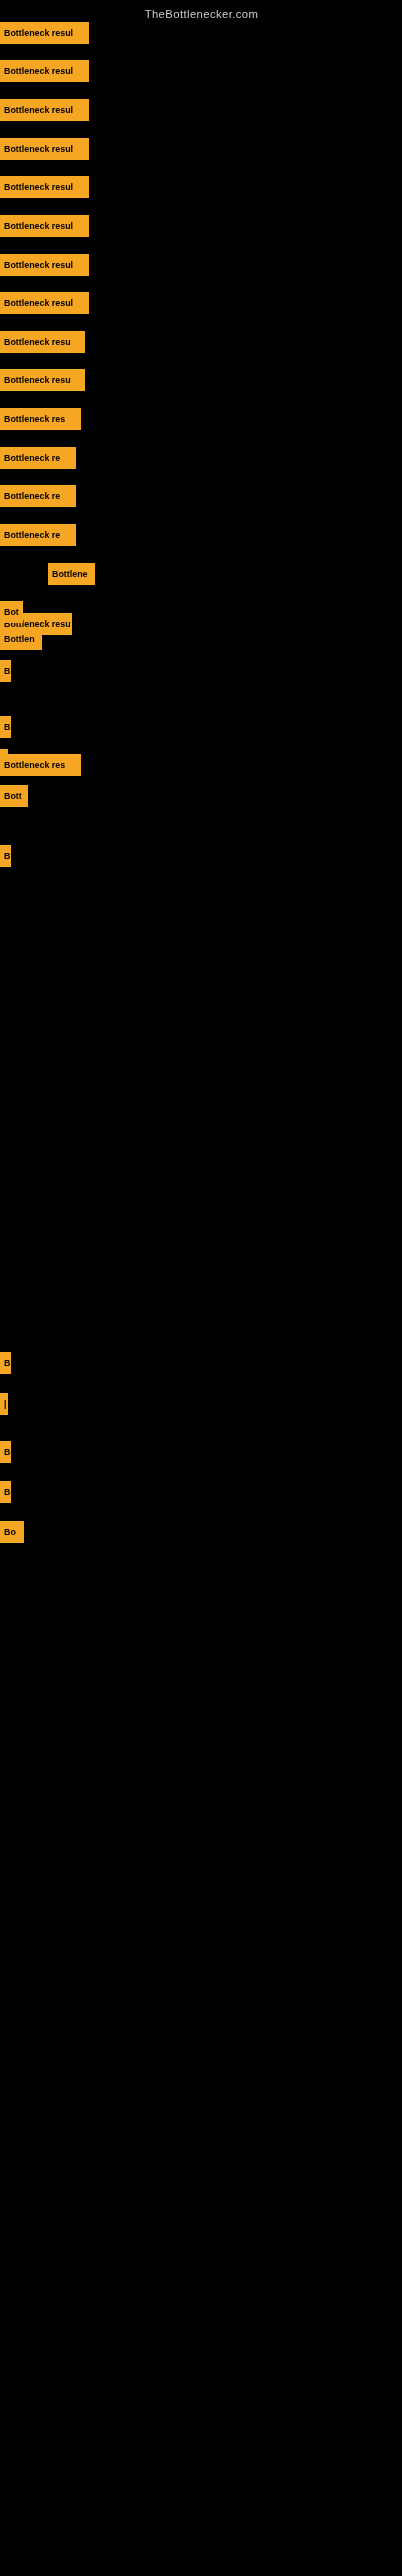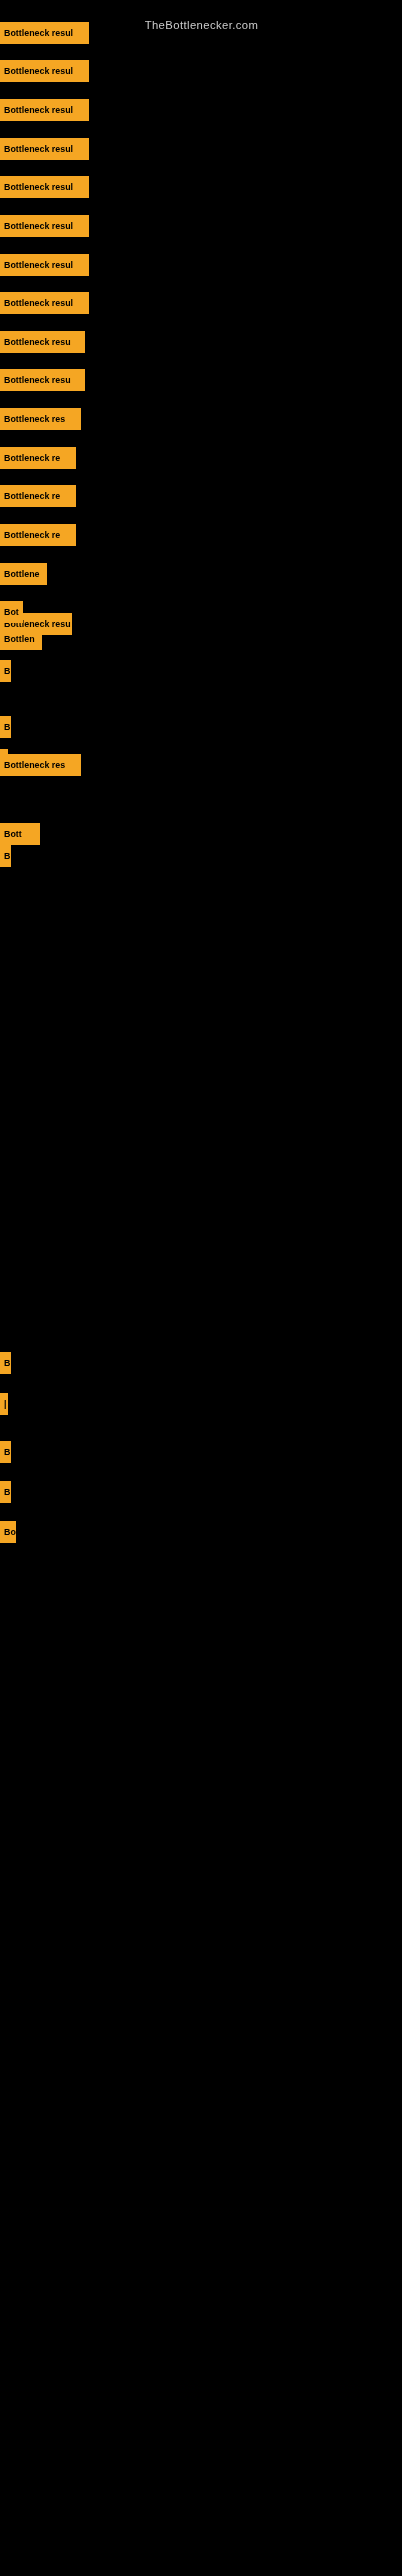--- a/index.html
+++ b/index.html
@@ -7,21 +7,21 @@
       background-color: #000;
       width: 403px;
       min-height: 2576px;
       font-family: Arial, sans-serif;
       position: relative;
     }
     .site-title {
       text-align: center;
       color: #ccc;
       font-size: 11.3px;
-      padding: 19px 0;
+      padding: 8px 0;
       letter-spacing: 0.4px;
     }
     .bar-container {
       position: absolute;
       left: 0;
       display: flex;
       align-items: center;
     }
     .bar-label {
       background-color: #f5a623;
@@ -78,55 +78,55 @@
   </div>
 <div class="bar-container" style="top: 485px;">
     <div class="bar-label" style="width: 76px; min-width: 76px;">Bottleneck re</div>
   </div>
 <div class="bar-container" style="top: 524px;">
     <div class="bar-label" style="width: 76px; min-width: 76px;">Bottleneck re</div>
   </div>
 <div class="bar-container" style="top: 613px;">
     <div class="bar-label" style="width: 72px; min-width: 72px;">Bottleneck resu</div>
   </div>
-<div class="bar-container" style="top: 563px;">
+<div class="bar-container" style="top: 563px; margin-left: 48px;">
     <div class="bar-label" style="width: 47px; min-width: 47px;">Bottlene</div>
   </div>
 <div class="bar-container" style="top: 601px;">
     <div class="bar-label" style="width: 22.5px; min-width: 22.5px;">Bot</div>
   </div>
 <div class="bar-container" style="top: 628px;">
     <div class="bar-label" style="width: 42px; min-width: 42px;">Bottlen</div>
   </div>
 <div class="bar-container" style="top: 660px;">
     <div class="bar-label" style="width: 11.3px; min-width: 11.3px;">B</div>
   </div>
 <div class="bar-container" style="top: 716px;">
     <div class="bar-label" style="width: 11.3px; min-width: 11.3px;">B</div>
   </div>
 <div class="bar-container" style="top: 749px;">
     <div class="bar-label" style="width: 6.4px; min-width: 6.4px;">|</div>
   </div>
 <div class="bar-container" style="top: 785px;">
-    <div class="bar-label" style="width: 40px; min-width: 26px; margin-top: 38px;">Bott</div>
+    <div class="bar-label" style="width: 28px; min-width: 26px;">Bott</div>
   </div>
 <div class="bar-container" style="top: 845px;">
     <div class="bar-label" style="width: 11.3px; min-width: 11.3px;">B</div>
   </div>
 <div class="bar-container" style="top: 1352px;">
     <div class="bar-label" style="width: 11.3px; min-width: 11.3px;">B</div>
   </div>
 <div class="bar-container" style="top: 1393px;">
     <div class="bar-label" style="width: 6.4px; min-width: 6.4px;">|</div>
   </div>
 <div class="bar-container" style="top: 1441px;">
     <div class="bar-label" style="width: 11.3px; min-width: 11.3px;">B</div>
   </div>
 <div class="bar-container" style="top: 1481px;">
     <div class="bar-label" style="width: 11.3px; min-width: 11.3px;">B</div>
   </div>
 <div class="bar-container" style="top: 754px;">
     <div class="bar-label" style="width: 81px; min-width: 81px;">Bottleneck res</div>
   </div>
 <div class="bar-container" style="top: 1521px;">
-    <div class="bar-label" style="width: 16px; min-width: 14.5px;">Bo</div>
+    <div class="bar-label" style="width: 24px; min-width: 14.5px;">Bo</div>
   </div>
 
 
 </body></html>

